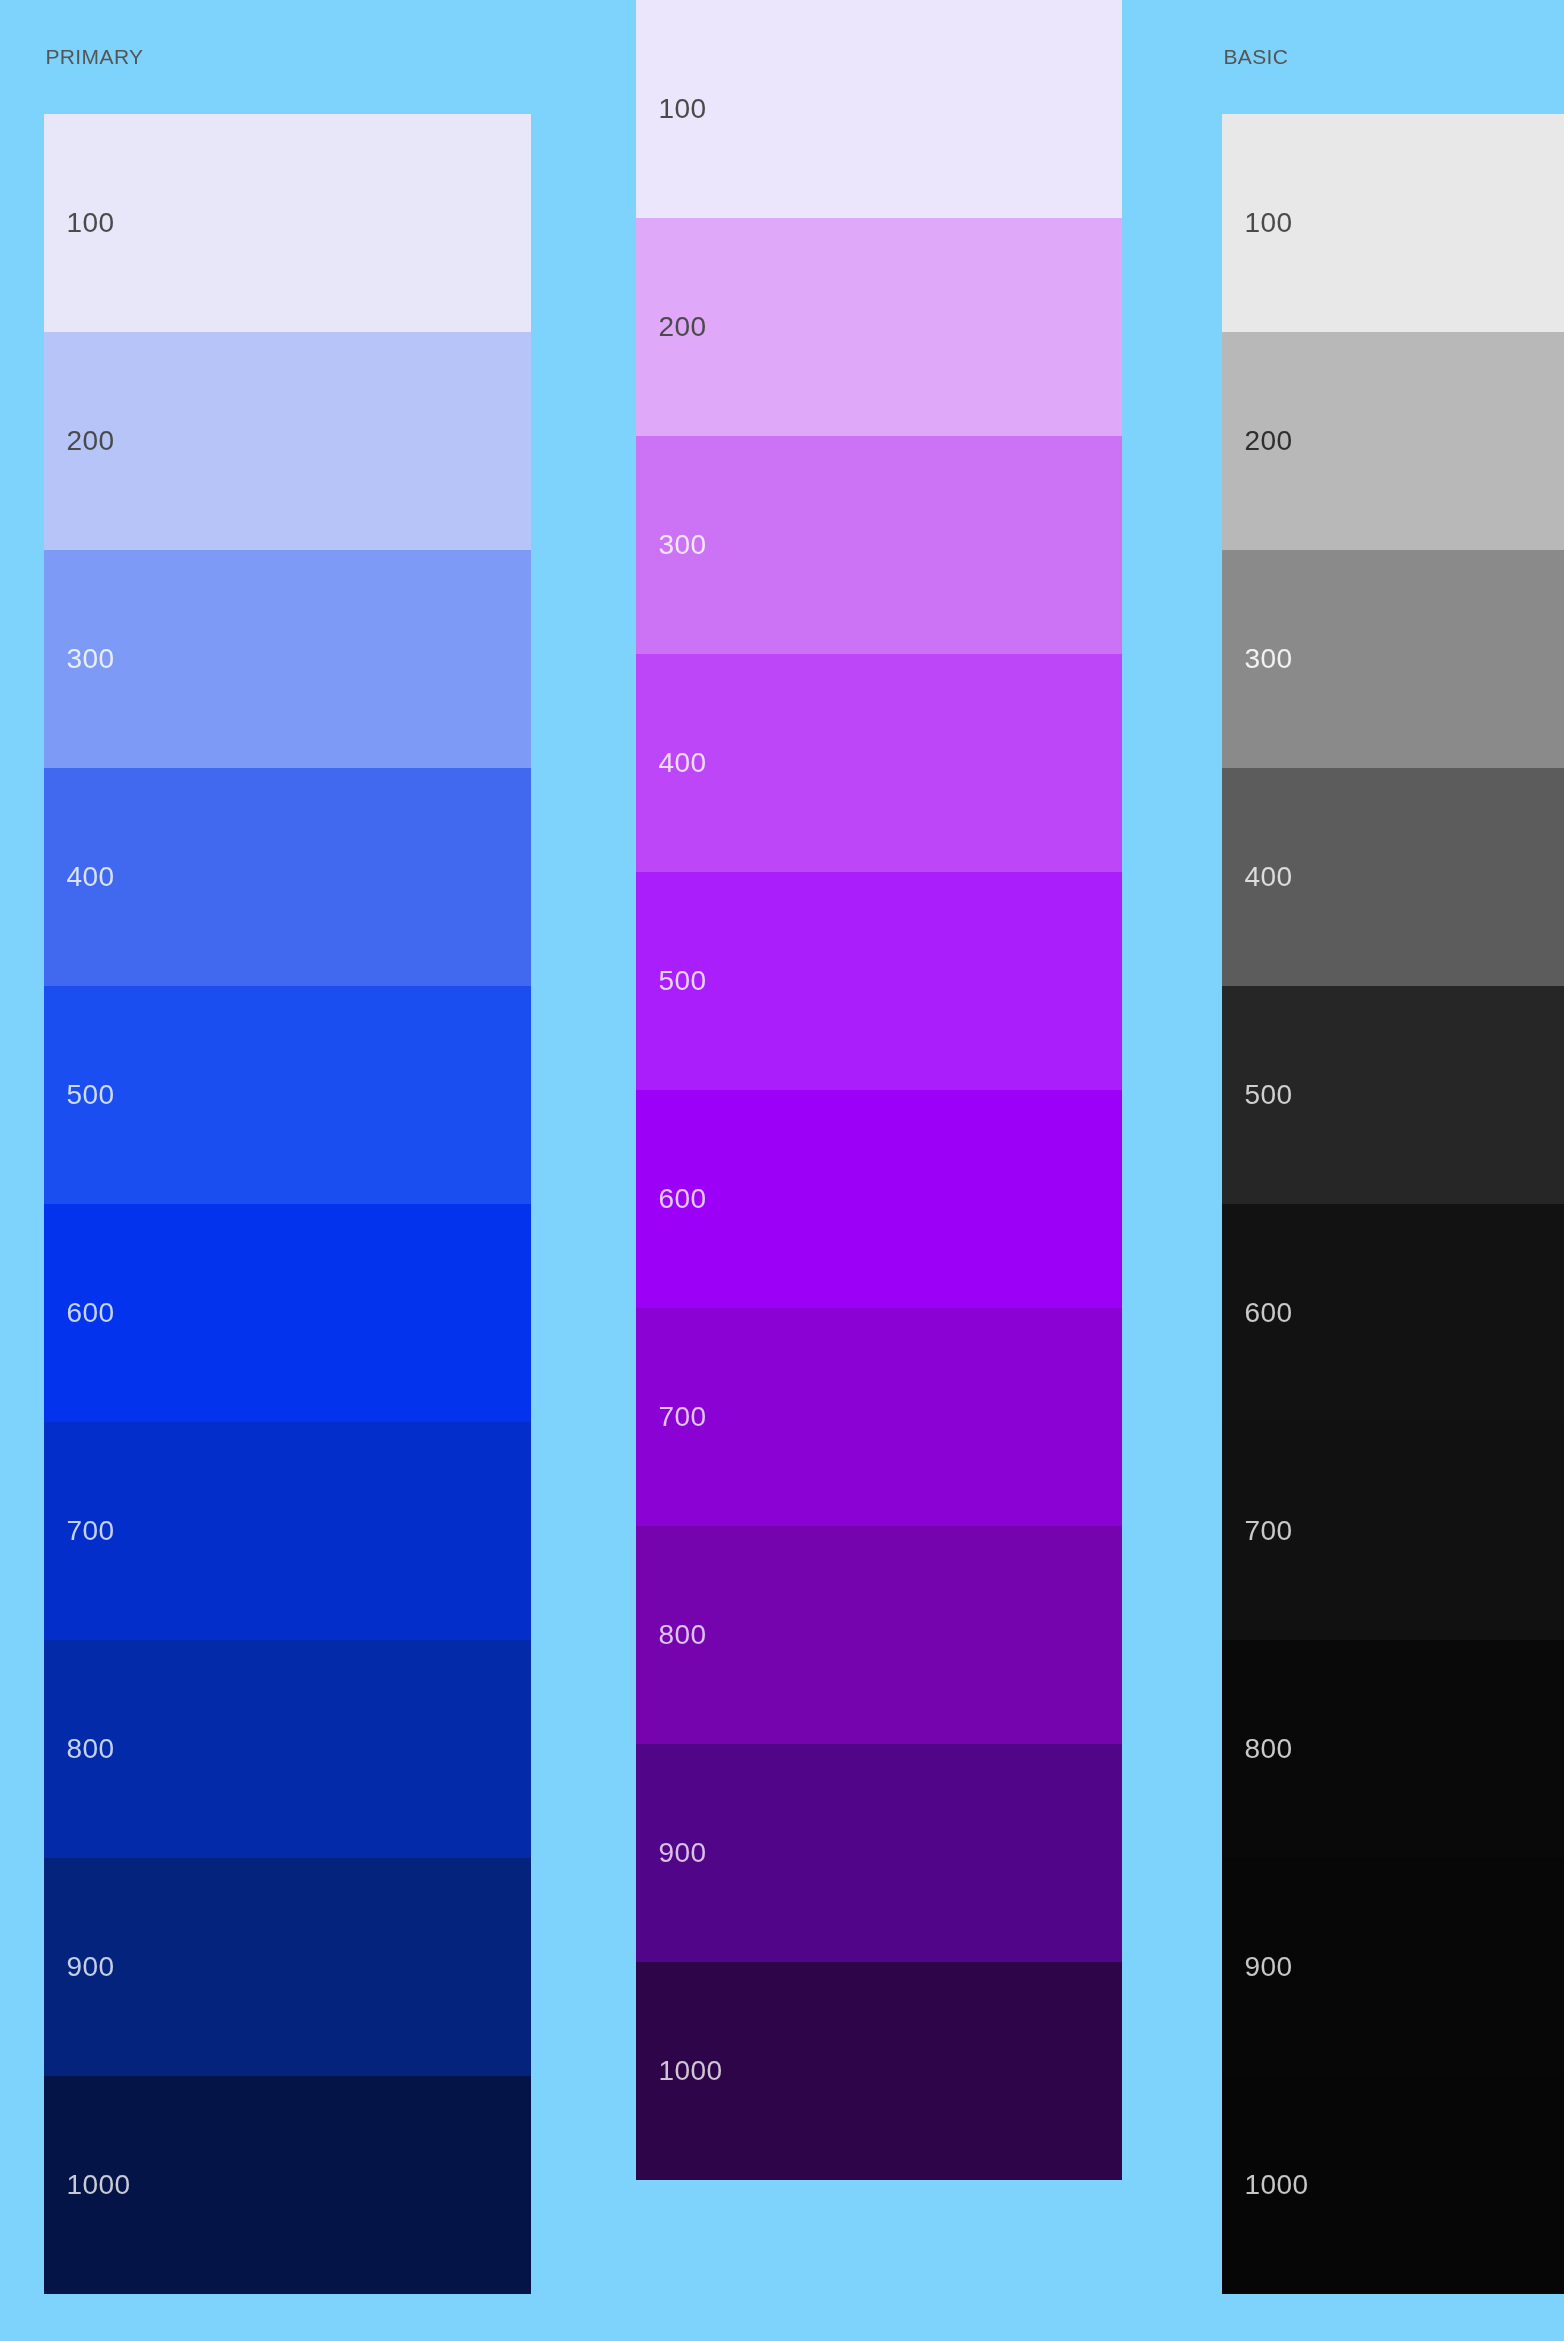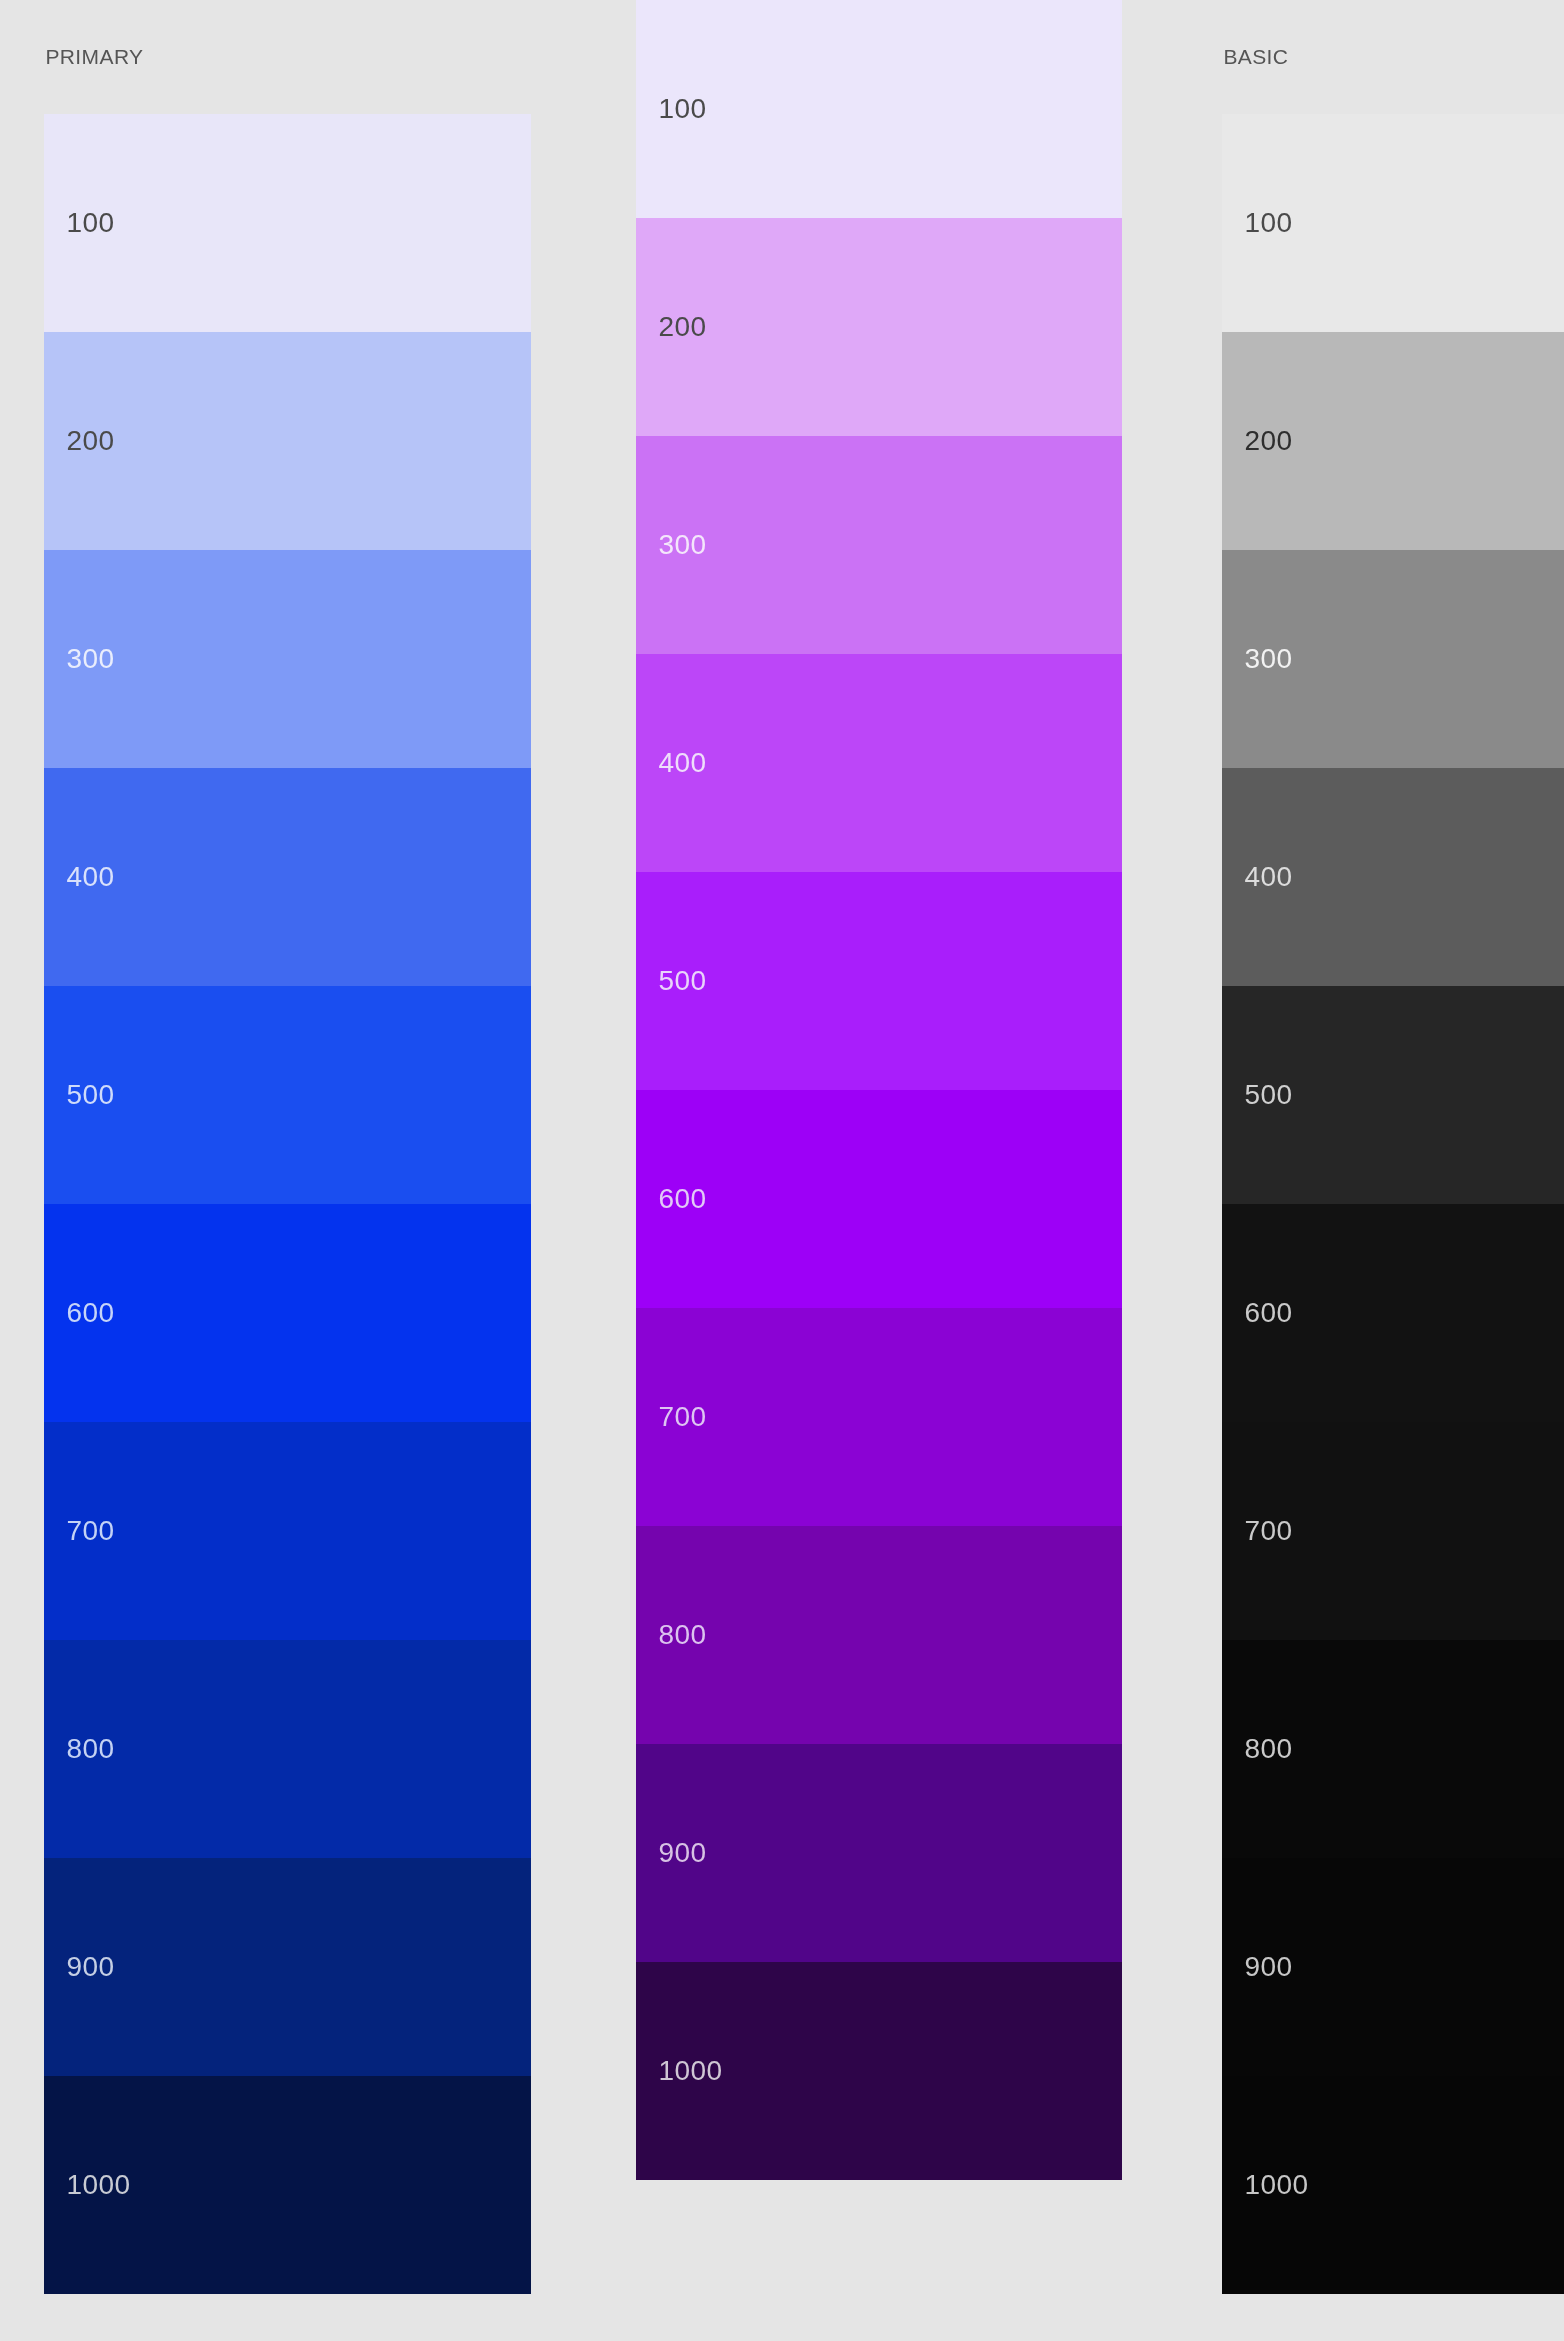--- a/index.html
+++ b/index.html
@@ -10,21 +10,21 @@
     height: 2342px;
     background: #ffffff;
     font-family: "Liberation Sans", sans-serif;
     overflow: hidden;
   }
 
   #palette-page {
     position: relative;
     width: 1564px;
     height: 2342px;
-    background: #e5e5e5;
+    background: #7dd3fc;
   }
 
   .palette-column {
     position: absolute;
     top: 0;
     display: flex;
     flex-direction: column;
   }
 
   #column-primary   { left: 44px;   width: 487px; }

